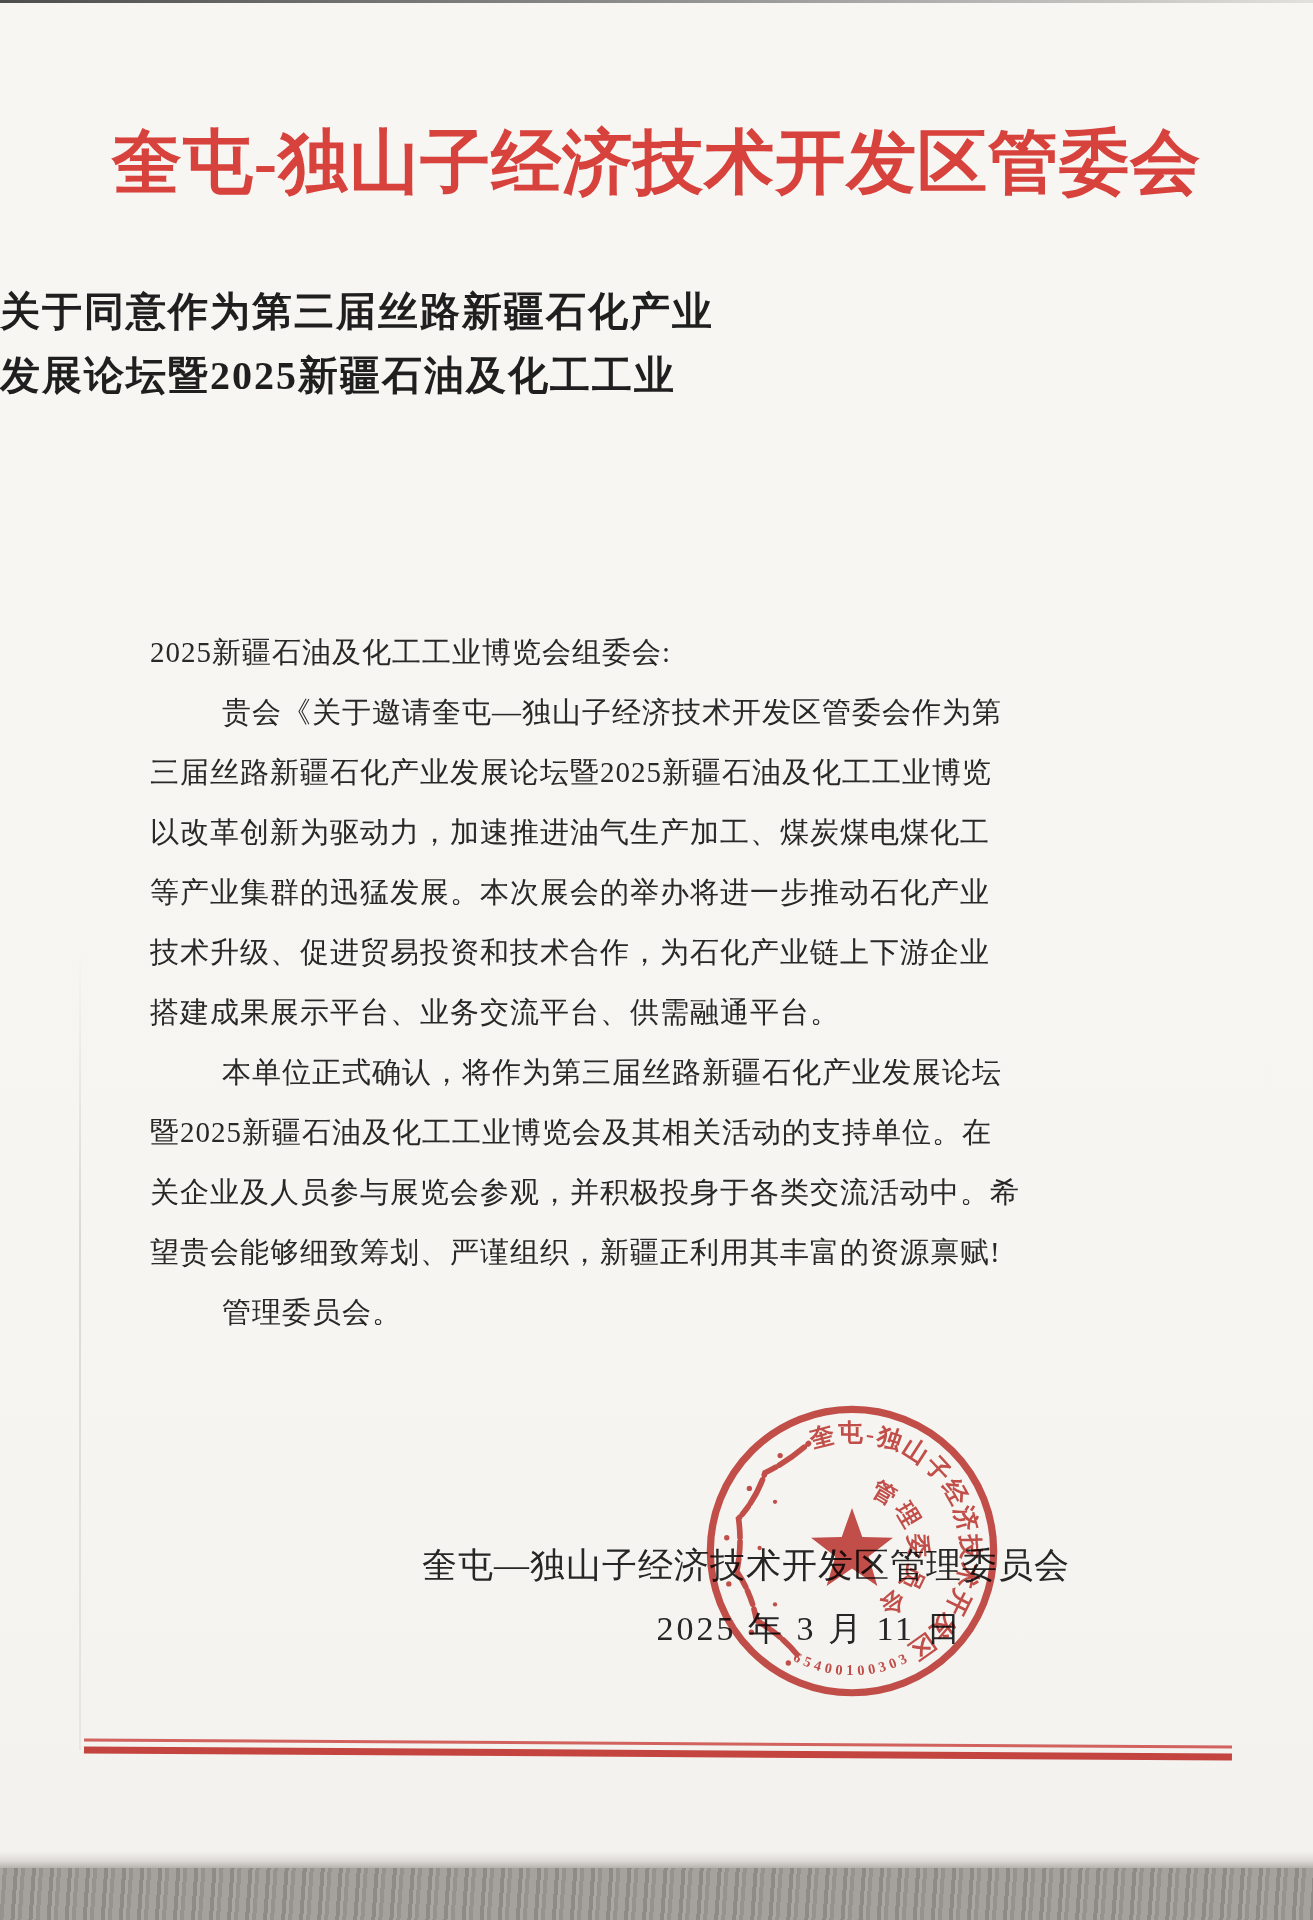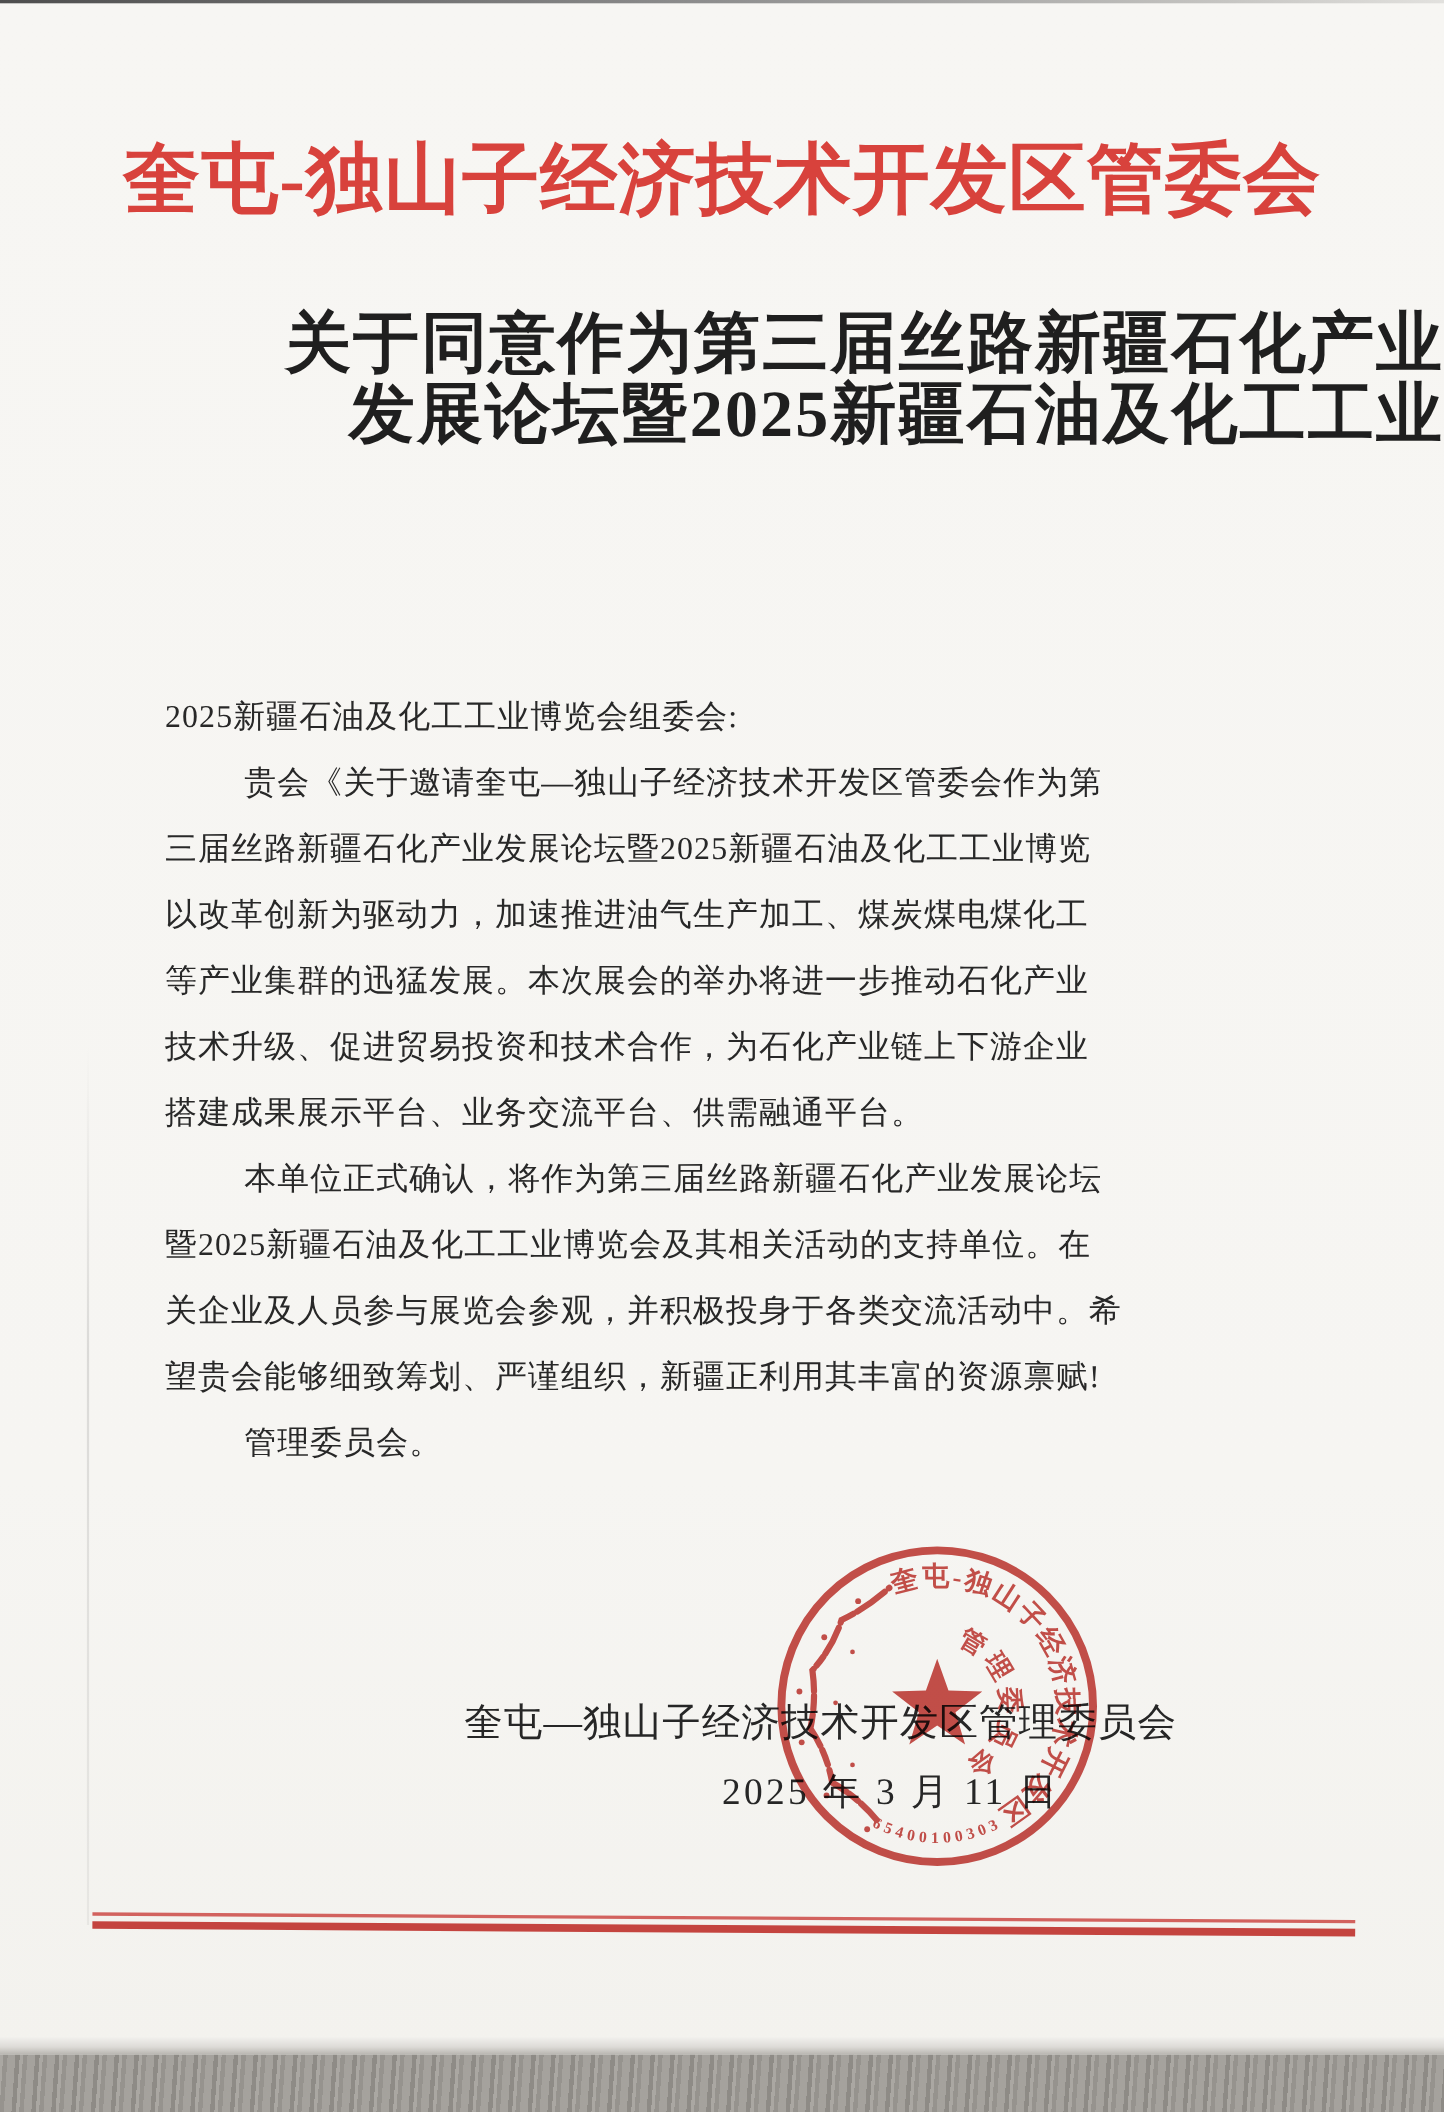--- a/index.html
+++ b/index.html
@@ -3,22 +3,22 @@
 <meta charset="utf-8">
 <style>
   html,body{margin:0;padding:0;background:#e9e8e5;}
   .page{position:relative;width:1313px;height:1920px;overflow:hidden;
         background:linear-gradient(180deg,#f7f6f3 0%,#f6f5f2 70%,#f3f2ee 97%);
         font-family:"Liberation Serif","DejaVu Serif",serif;}
   .top-edge{position:absolute;left:0;top:0;width:100%;height:3px;
         background:linear-gradient(to right,#4e4e4e,#8f8f8f 50%,#c6c5c2 85%,#e2e1de);}
   .letterhead{position:absolute;top:116px;left:0;width:100%;text-align:center;
         font-size:70px;font-weight:bold;color:#d8423c;letter-spacing:1px;white-space:nowrap;}
-  .doc-title{position:absolute;top:280px;left:0;width:100%;text-align:right;
-        font-weight:bold;font-size:60px;line-height:64px;color:#1f1f1f;letter-spacing:2px;}
+  .doc-title{position:absolute;top:280px;left:0;width:100%;text-align:left;
+        font-weight:bold;font-size:40px;line-height:64px;color:#1f1f1f;letter-spacing:2px;}
   .body-text{position:absolute;left:150px;top:622px;width:1010px;
         font-size:29px;color:#282828;}
   .body-text .line{height:60px;line-height:60px;letter-spacing:1px;white-space:nowrap;}
   .body-text .indent{text-indent:72px;}
   .sig{position:absolute;left:420px;top:1542px;width:650px;color:#262626;}
   .sig-org{font-size:35px;letter-spacing:1px;white-space:nowrap;text-align:right;}
   .sig-date{margin-top:17px;font-size:34px;letter-spacing:3px;text-align:center;
         padding-left:130px;white-space:nowrap;}
   .seal{position:absolute;left:698px;top:1394px;width:308px;height:308px;
         mix-blend-mode:multiply;opacity:.93;}

